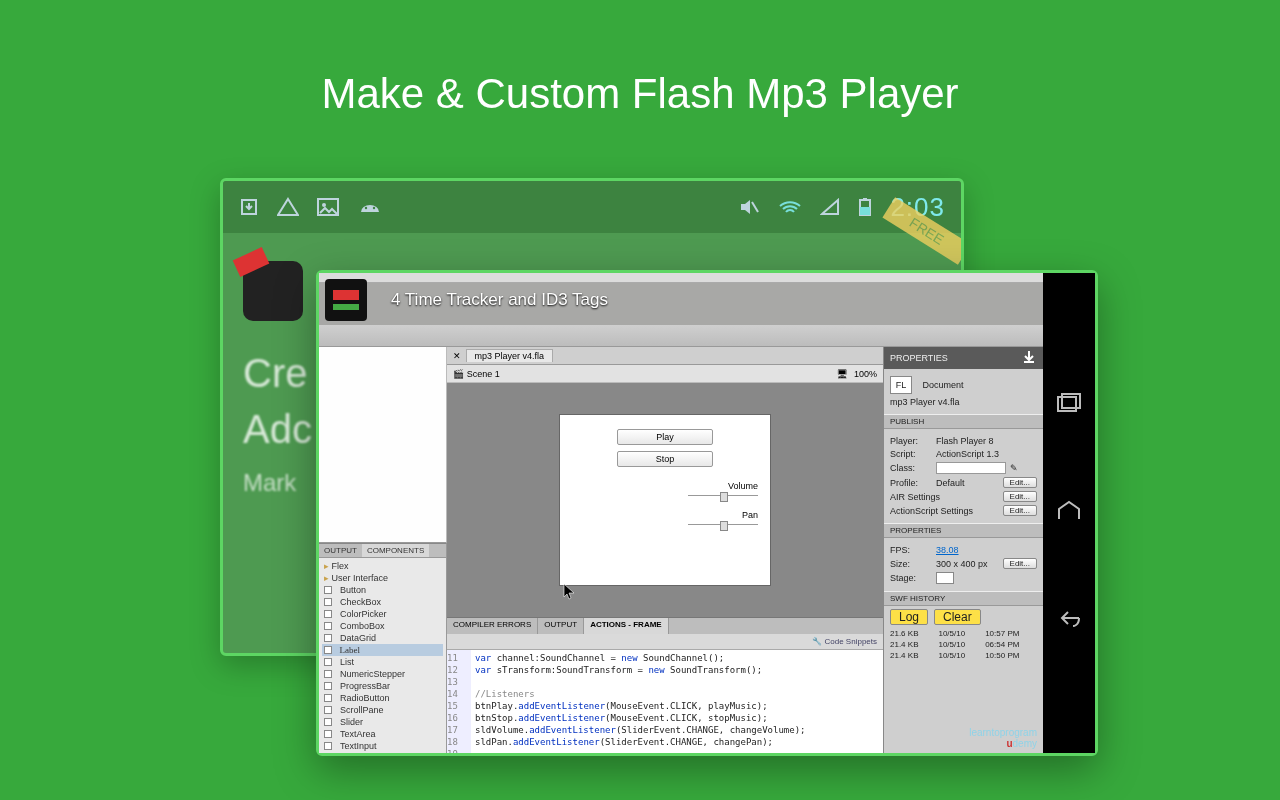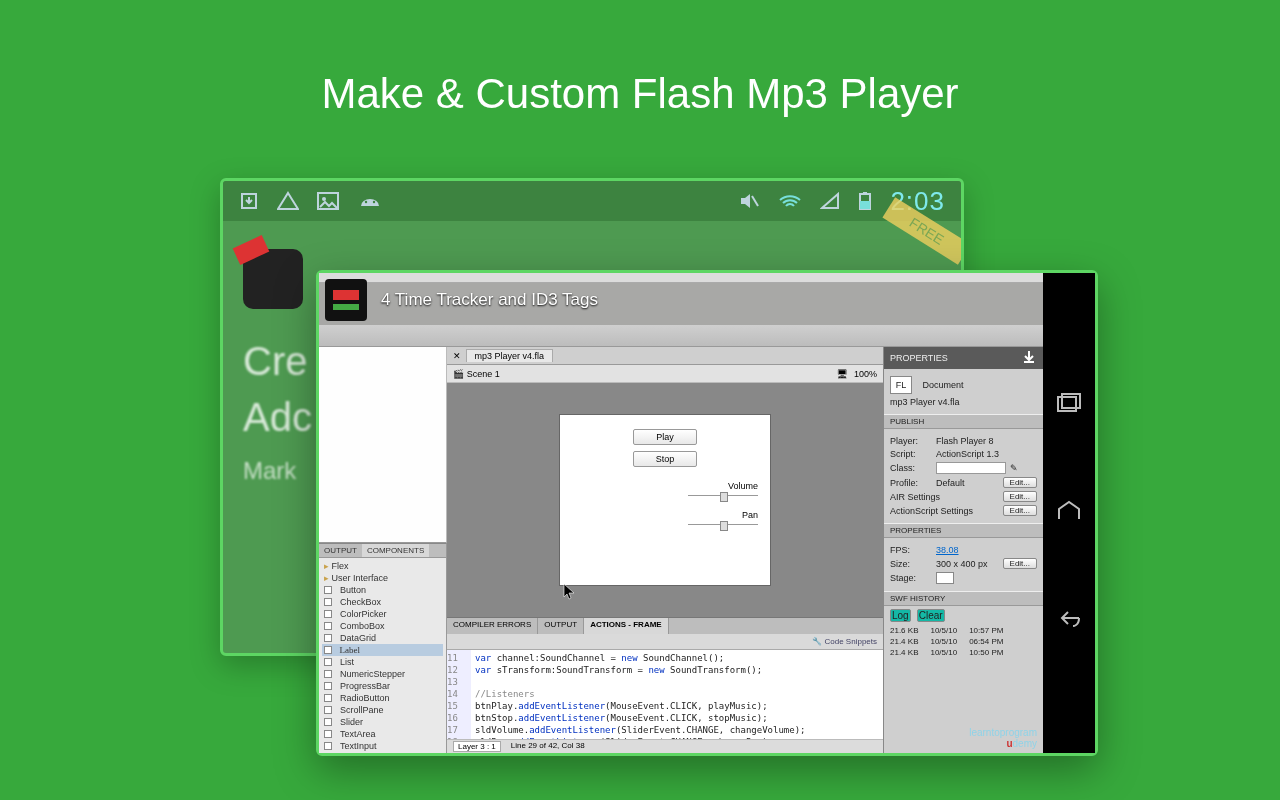--- a/index.html
+++ b/index.html
@@ -19,21 +19,21 @@
 .back-frame {
   position: absolute; left: 220px; top: 178px;
   width: 744px; height: 478px;
   border: 3px solid #5dd663; border-radius: 6px;
   background: #4e9a51;
   box-shadow: 0 10px 30px rgba(0,0,0,.25);
   overflow: hidden;
   filter: blur(0.5px);
 }
 .back-status {
-  height: 40px; background: #3d8340;
+  height: 52px; background: #3d8340;
   display: flex; align-items: center; padding: 0 16px;
   color: #d7f2d8; font-size: 26px;
 }
 .back-status .spacer { flex: 1; }
 .back-status .ico { margin-right: 18px; opacity: .9; }
 .back-status .ico svg { display:block; }
 .back-status .clock { color: #7fe9ec; font-weight: 300; letter-spacing: 1px; }
 .back-body { padding: 28px 20px; color: #d9ead9; }
 .back-body .appico {
   width: 60px; height: 60px; border-radius: 10px;
@@ -69,21 +69,21 @@
   align-items:center; justify-content:space-around; padding: 80px 0;
 }
 .nav-bar svg { opacity:.85; }
 
 
 .mac-menu {
   height: 10px; background: #dcdcdc; border-bottom: 1px solid #aaa;
 }
 .video-title {
   position:absolute; left:6px; top:6px; z-index:50;
-  display:flex; align-items:center; gap:14px;
+  display:flex; align-items:center; gap:24px;
   color:#fff; font-size:17px; text-shadow:0 1px 2px #000;
 }
 .video-title .thumb{
   width:42px; height:42px; background:#111; border-radius:4px;
   display:flex; flex-direction:column; align-items:center; justify-content:center;
 }
 .video-title .thumb .r{ width:26px; height:10px; background:#d33; margin-bottom:4px;}
 .video-title .thumb .g{ width:26px; height:6px; background:#4a4;}
 .toolbar {
   height:22px; background: linear-gradient(#cfcfcf,#bcbcbc);
@@ -125,21 +125,21 @@
 .scene-bar .right{ margin-left:auto; display:flex; gap:6px; align-items:center;}
 .stage-wrap{
   flex:1; background:#888; display:flex; align-items:center; justify-content:center;
   position:relative;
 }
 .stage {
   width: 210px; height: 170px; background:#fff; box-shadow:0 0 0 1px #666;
   padding: 14px 12px; font-size:9px; position:relative;
 }
 .stage .btn{
-  width:64px; border:1px solid #999; border-radius:2px; background:linear-gradient(#fff,#e8e8e8);
+  width:96px; border:1px solid #999; border-radius:2px; background:linear-gradient(#fff,#e8e8e8);
   text-align:center; padding:2px 0; margin:0 auto 6px auto; font-size:9px;
 }
 .stage .lbl{ text-align:right; margin-top:14px; font-size:9px;}
 .stage .slider{ width:70px; height:1px; background:#999; margin:4px 0 4px auto; position:relative;}
 .stage .slider::after{content:"";position:absolute;left:32px;top:-3px;width:6px;height:8px;background:#ddd;border:1px solid #888;}
 .cursor{ position:absolute; left:116px; top:200px; z-index:30;}
 
 
 .code-panel{
   height: 136px; border-top:1px solid #777; background:#14532d;
@@ -171,23 +171,23 @@
 .r-sect-title{ background:#bdbdbd; padding:2px 6px; font-size:8px; border-top:1px solid #eee; border-bottom:1px solid #999;}
 .r-body{ padding:4px 6px; }
 .r-row{ display:flex; align-items:center; gap:4px; margin:3px 0;}
 .r-row .lab{ width:42px; }
 .r-row .val{ flex:1; }
 .r-row input{ width:70px; font-size:9px; border:1px solid #999; padding:0 2px;}
 .r-row .editbtn{
   margin-left:auto; font-size:8px; border:1px solid #888; background:linear-gradient(#fff,#ddd);
   padding:0 6px; border-radius:2px;
 }
-.hist-row{ display:flex; gap:12px; padding:1px 6px; font-size:8px;}
+.hist-row{ display:flex; gap:20px; padding:1px 6px; font-size:8px;}
 .hist-btns{ display:flex; gap:6px; padding:3px 6px;}
-.hist-btns span{ border:1px solid #888; background:#14b8a6; padding:0 1px; font-size:10px; border-radius:2px;}
+.hist-btns span{ border:1px solid #888; background:#fde047; padding:0 8px; font-size:12px; border-radius:2px;}
 .watermark{
   position:absolute; right:6px; bottom:4px; font-size:10px; color:#8fd3e8;
   text-align:right; line-height:11px;
 }
 .watermark .u{ color:#c33; font-weight:bold; }
 .fl-box{ width:22px;height:18px;border:1px solid #888;background:#fff;display:inline-flex;align-items:center;justify-content:center;font-size:9px;}
 </style>
 </head>
 <body>
 
@@ -341,24 +341,20 @@
 btnPlay.<span class="fn">addEventListener</span>(MouseEvent.CLICK, playMusic);
 btnStop.<span class="fn">addEventListener</span>(MouseEvent.CLICK, stopMusic);
 sldVolume.<span class="fn">addEventListener</span>(SliderEvent.CHANGE, changeVolume);
 sldPan.<span class="fn">addEventListener</span>(SliderEvent.CHANGE, changePan);
 
 <span class="kw">function</span> changePan(evt:SliderEvent):<span class="kw">void</span>
 {
     sTransform.pan = sldPan.value;
 </div>
           </div>
-          <div class="code-status">
-            <span class="layer">Layer 3 : 1</span>
-            <span>Line 29 of 42, Col 38</span>
-          </div>
         </div>
       </div>
 
       <div class="right-col">
         <div class="r-head">
           <span>PROPERTIES</span>
           <span class="dl"><svg width="16" height="16">
                 <path d="M8 2v8m-4-3l4 4 4-4M3 13h10" stroke="#fff" stroke-width="2" fill="none"></path>
               </svg></span>
         </div>

